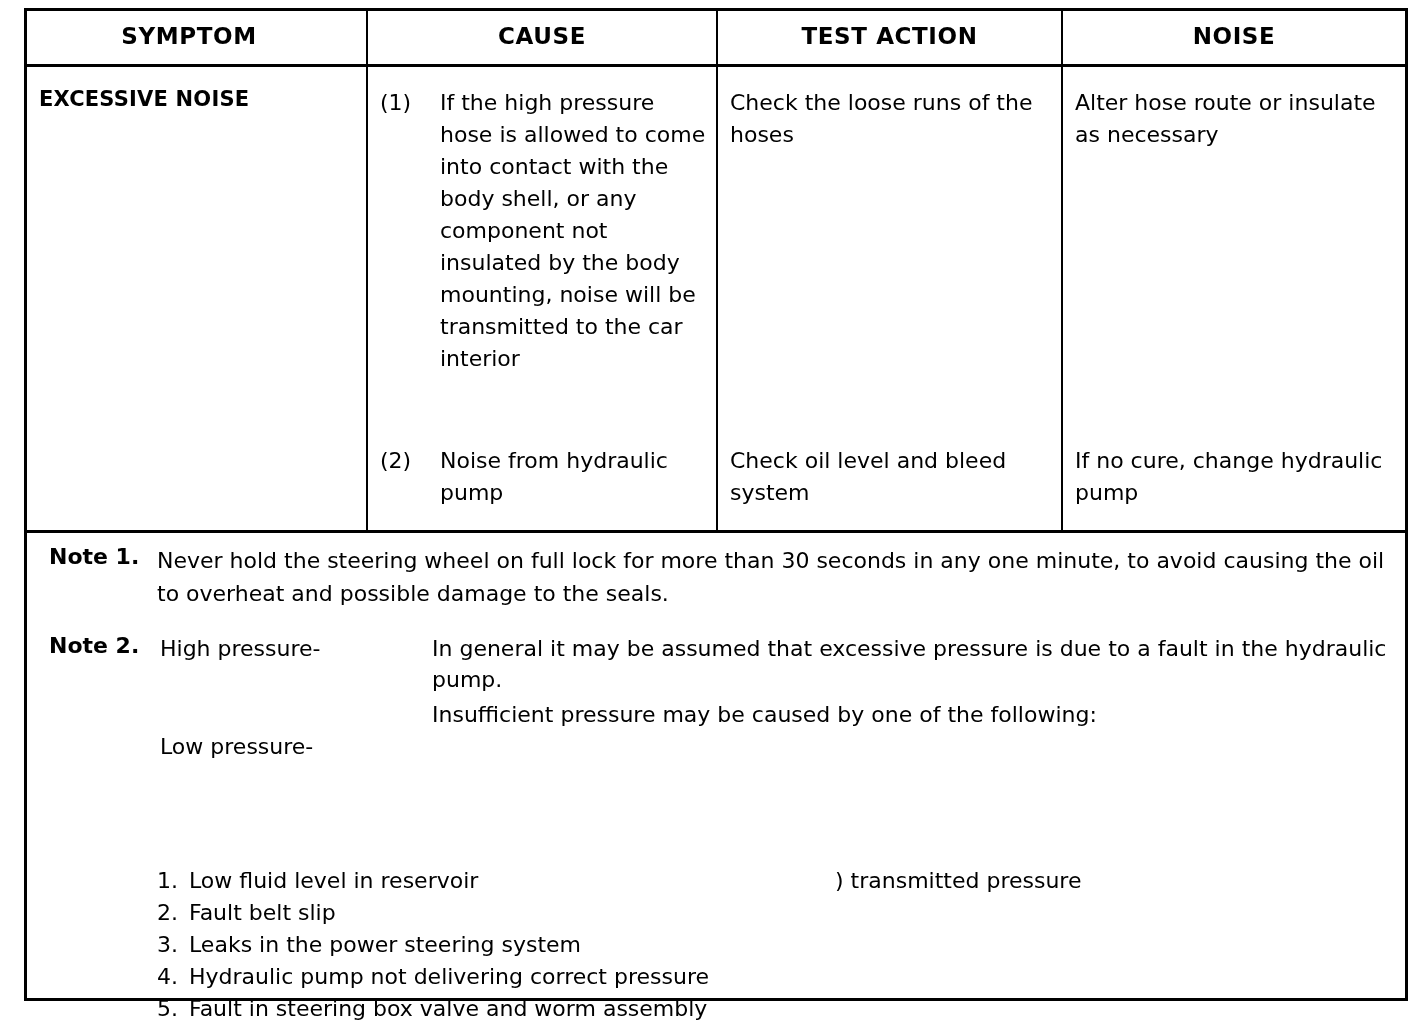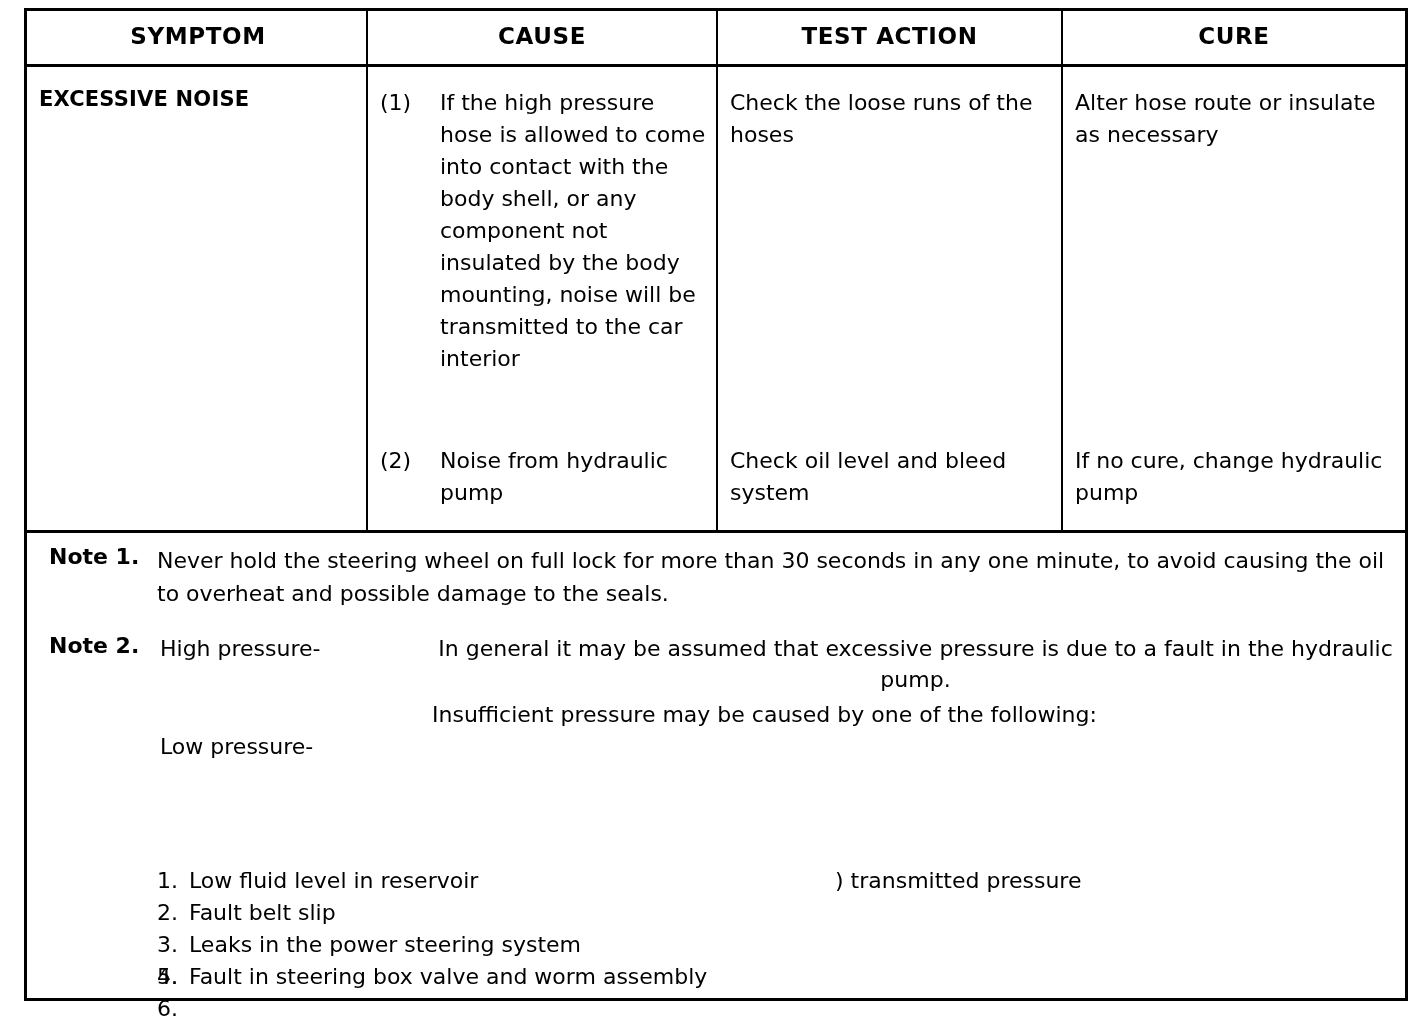--- a/index.html
+++ b/index.html
@@ -67,21 +67,21 @@
   }
 
   .head-cell {
     position: absolute;
     top: 12px;
     text-align: center;
     font-weight: bold;
     font-size: 23px;
     letter-spacing: 0.6px;
   }
-  .head-cell.h1 { left: 17px;     width: 308px; }
+  .head-cell.h1 { left: 8px;     width: 308px; }
   .head-cell.h2 { left: 341px; width: 348px; }
   .head-cell.h3 { left: 691px; width: 343px; }
   .head-cell.h4 { left: 1036px; width: 342px; }
 
   
   .sym-cell {
     position: absolute;
     left: 12px;
     top: 76px;
     width: 320px;
@@ -155,21 +155,21 @@
   .n2-term.t1 { left: 133px; top: 0px; }
   .n2-term.t2 { left: 133px; top: 66px; margin-top: 32px; }
 
   .n2-def {
     position: absolute;
     left: 405px;
     right: 14px;
     font-size: 22px;
     line-height: 31px;
   }
-  .n2-def.d1 { top: 0px; text-align: center; }
+  .n2-def.d1 { top: 0px; }
   .n2-def.d2 { top: 66px; }
 
   
   .cause-list {
     position: absolute;
     left: 130px;
     top: 232px;
     width: 800px;
   }
   .cause-item {
@@ -203,21 +203,21 @@
 
     <div class="col-div d1"></div>
     <div class="col-div d2"></div>
     <div class="col-div d3"></div>
     <div class="head-rule"></div>
     <div class="notes-rule"></div>
 
     <div class="head-cell h1">SYMPTOM</div>
     <div class="head-cell h3">TEST ACTION</div>
     <div class="head-cell h2">CAUSE</div>
-    <div class="head-cell h4">CURE</div>
+    <div class="head-cell h4">NOISE</div>
 
     <div class="sym-cell">EXCESSIVE NOISE</div>
 
     <div class="cause-col row1">
       <div class="numbered">
         <span class="num">(1)</span>
         <span>If the high pressure hose is allowed to come into contact with the body shell, or any component not insulated by the body mounting, noise will be transmitted to the car interior</span>
       </div>
     </div>
     <div class="test-col row1">
@@ -265,20 +265,21 @@
         <div class="cause-item">
           <span class="idx">2.</span>
           <span>Fault belt slip</span>
         </div>
         <div class="cause-item">
           <span class="idx">3.</span>
           <span>Leaks in the power steering system</span>
         </div>
         <div class="cause-item">
           <span class="idx">4.</span>
+          <span>Hydraulic pump not delivering correct pressure</span>
         </div>
         <div class="cause-item">
           <span class="idx">5.</span>
           <span>Fault in steering box valve and worm assembly</span>
         </div>
         <div class="cause-item">
           <span class="idx">6.</span>
 
         </div>
 

